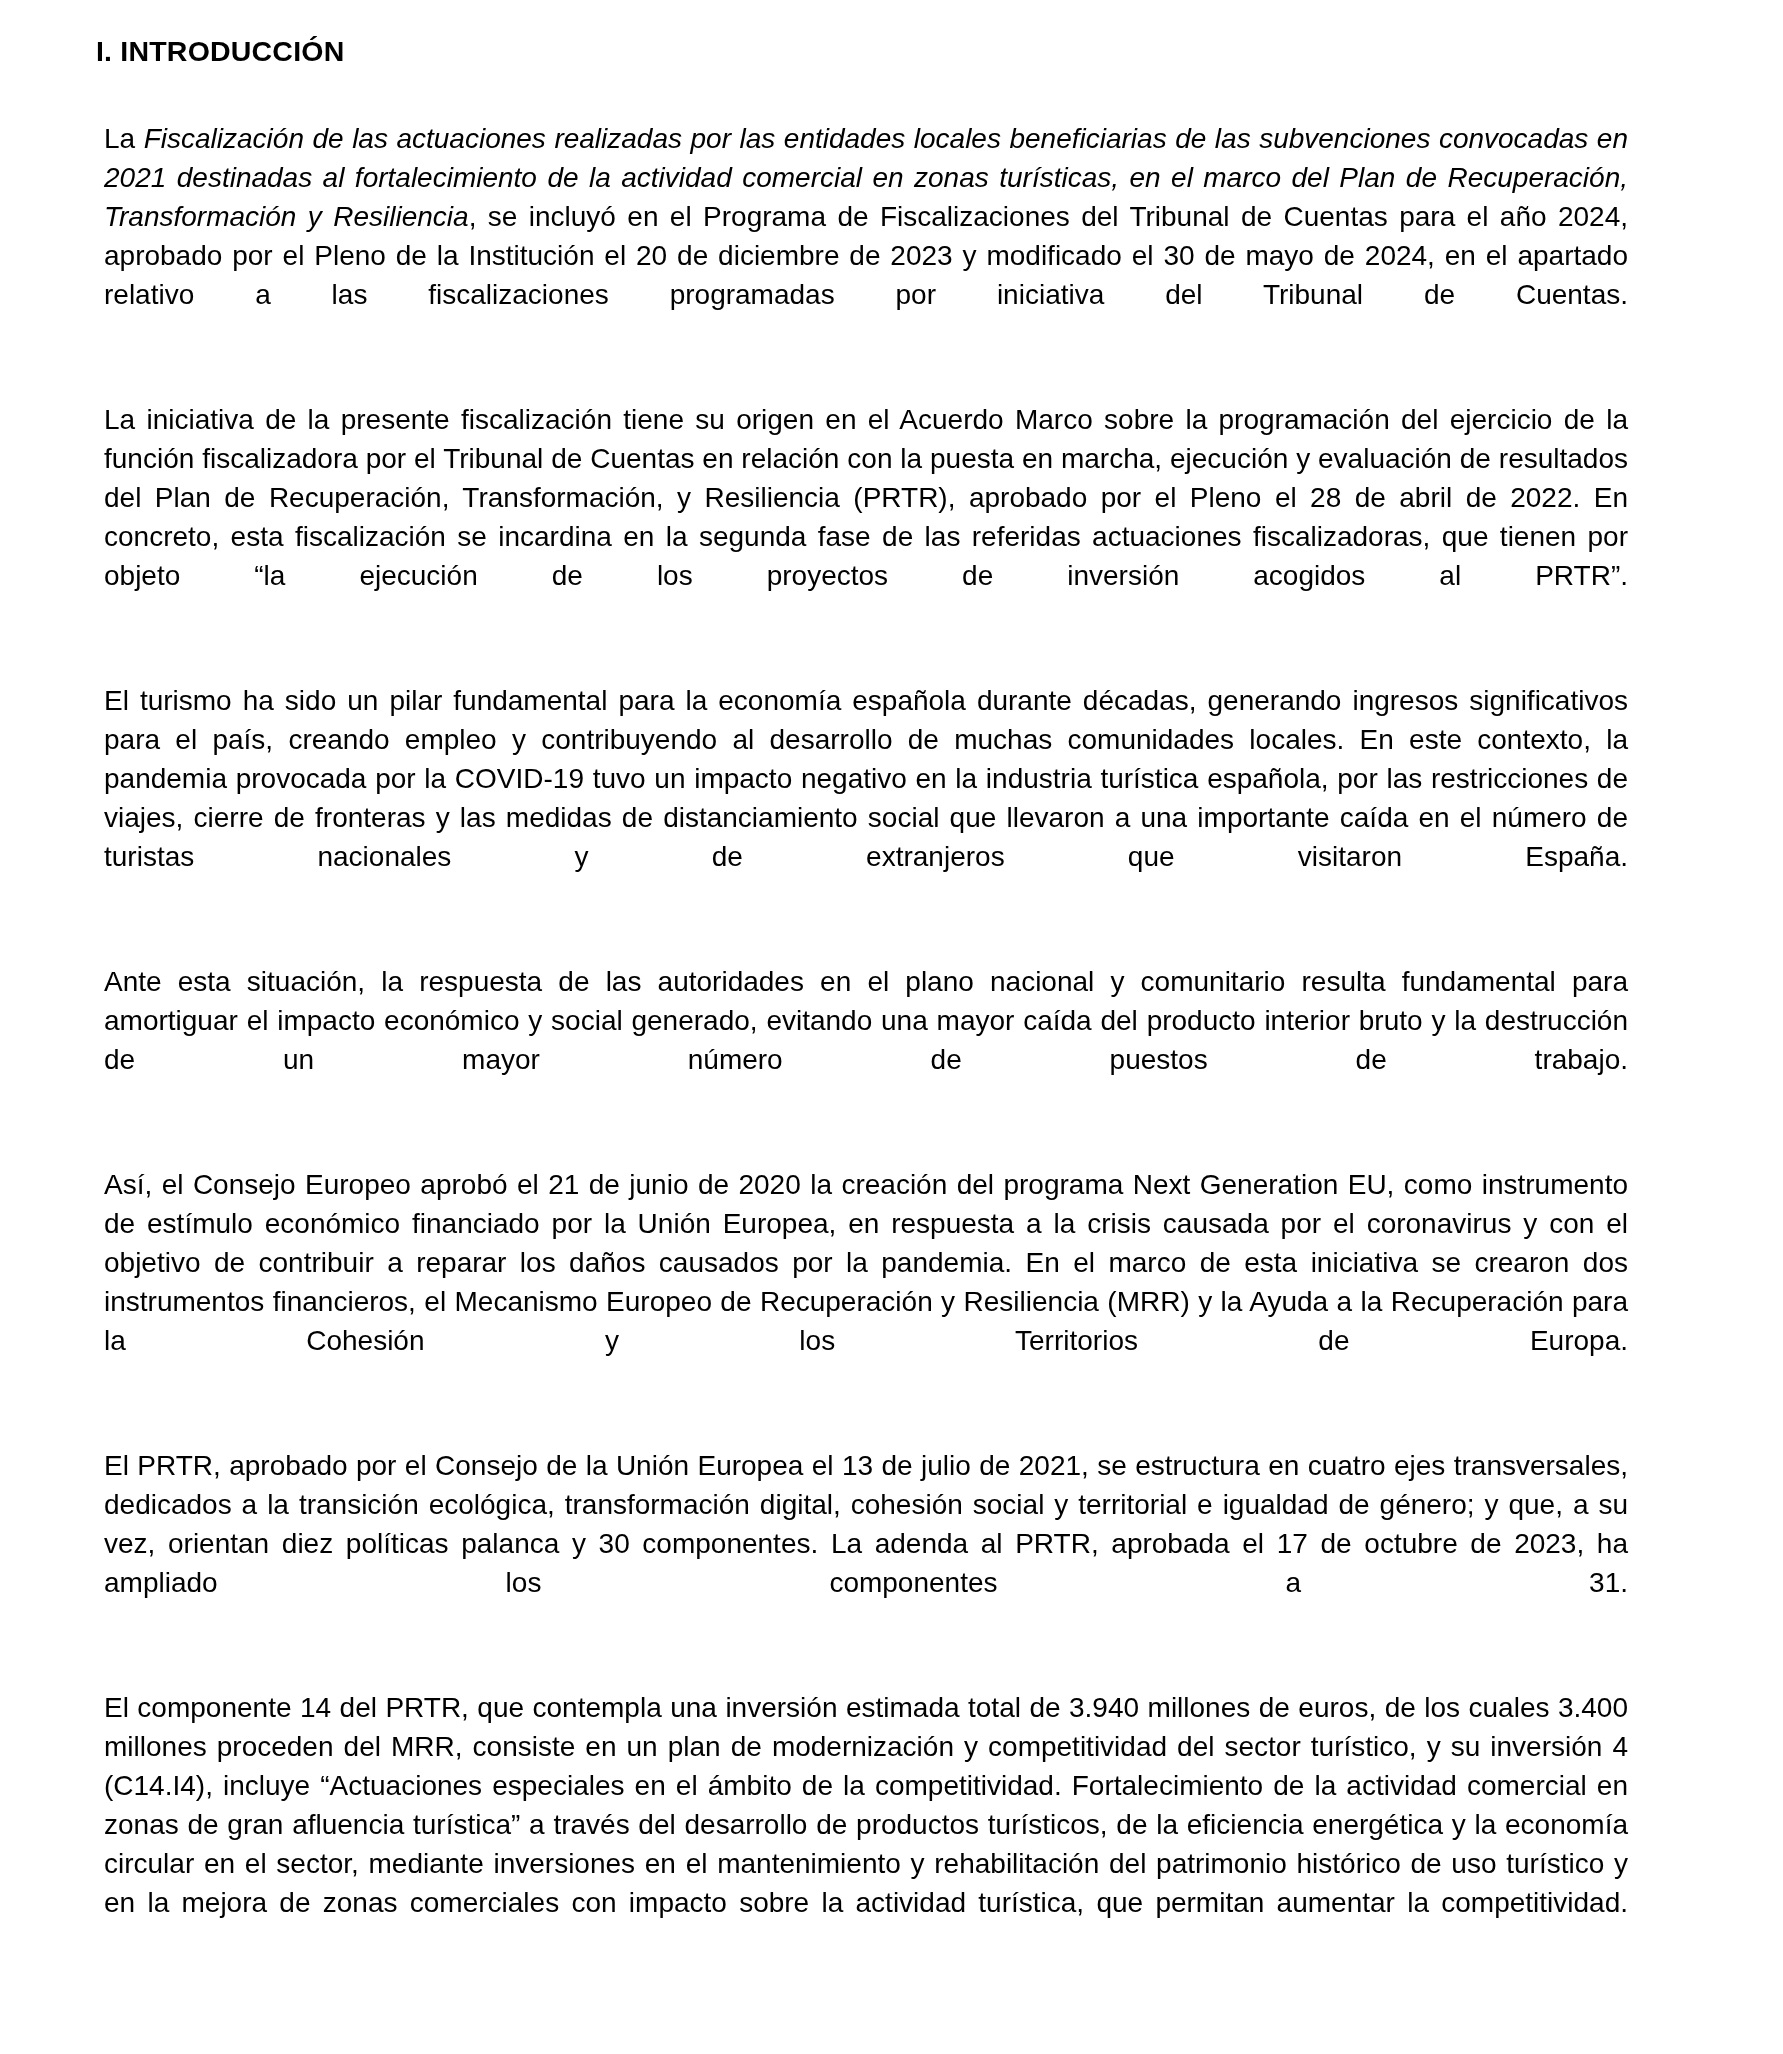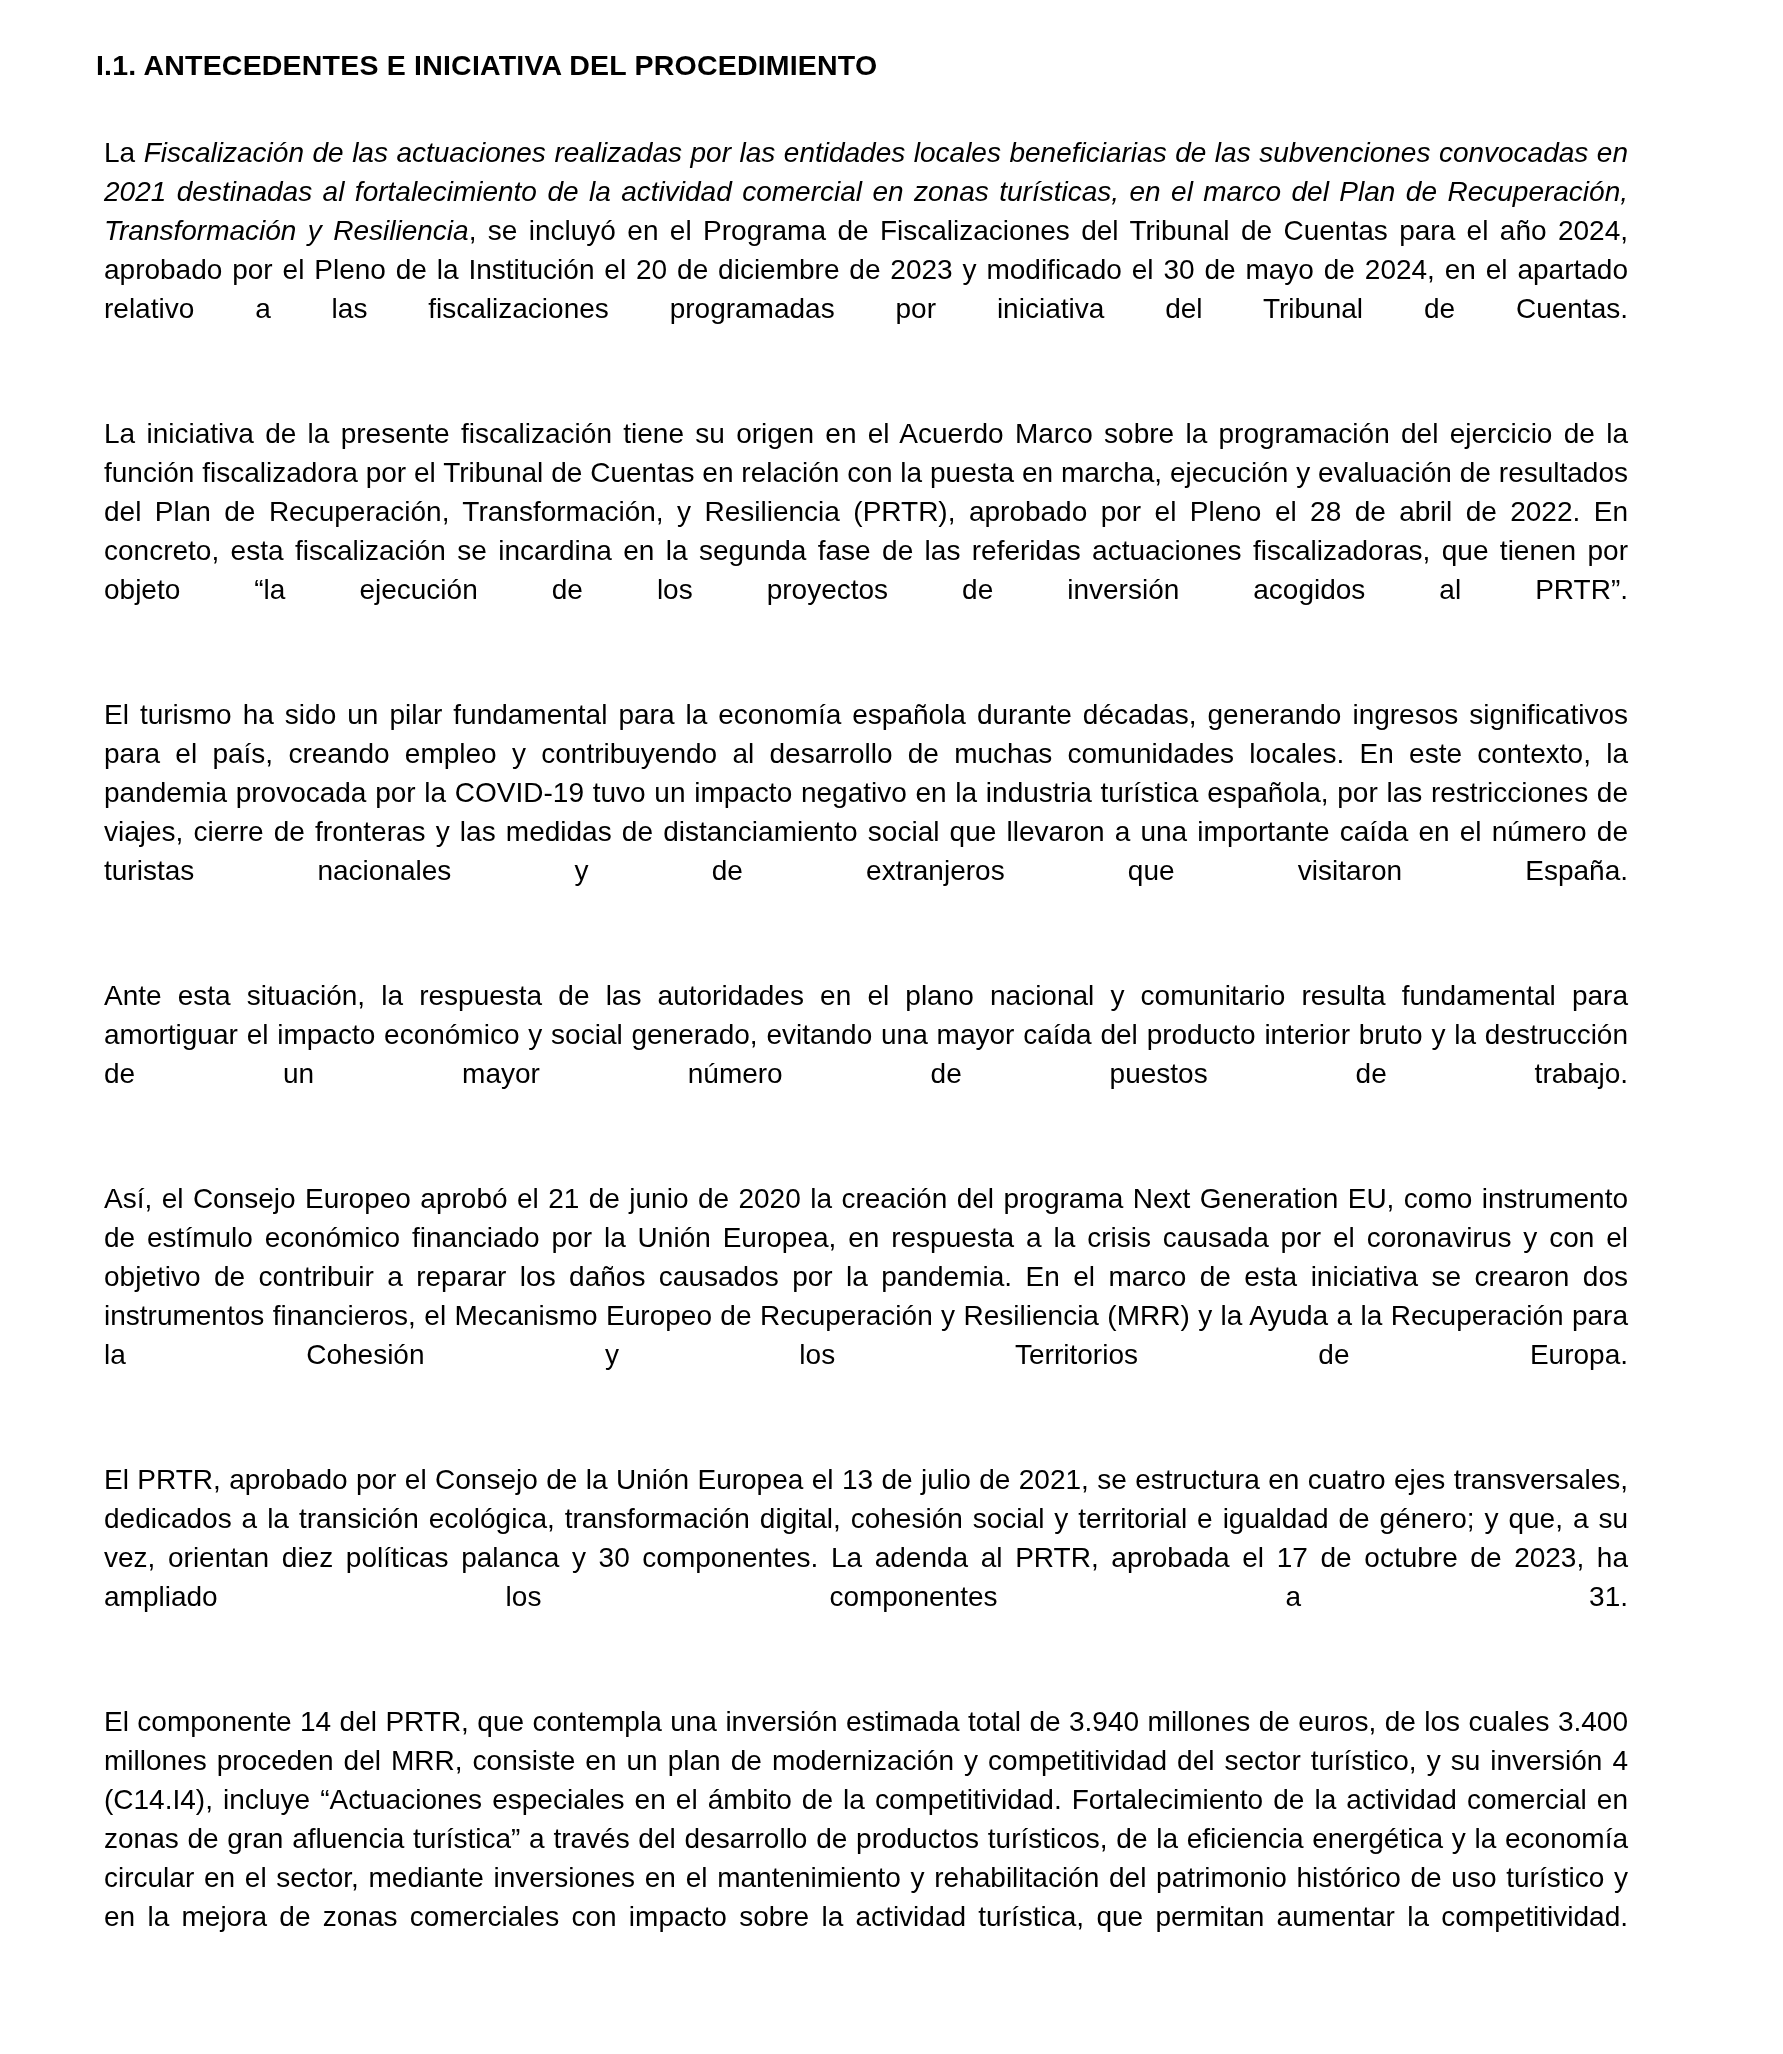--- a/index.html
+++ b/index.html
@@ -66,22 +66,22 @@
     display: inline-block;
     width: 100%;
   }
 </style>
 </head>
 <body>
 
 <div class="page">
   <div class="content">
 
+    <h1 class="doc-heading">I. INTRODUCCIÓN</h1>
 
-    <h2 class="doc-subheading">I.1. ANTECEDENTES E INICIATIVA DEL PROCEDIMIENTO</h2>
 
     <p class="body-par"><span>La </span><span class="it">Fiscalización de las actuaciones realizadas por las entidades locales beneficiarias de las subvenciones convocadas en 2021 destinadas al fortalecimiento de la actividad comercial en zonas turísticas, en el marco del Plan de Recuperación, Transformación y Resiliencia</span><span>, se incluyó en el Programa de Fiscalizaciones del Tribunal de Cuentas para el año 2024, aprobado por el Pleno de la Institución el 20 de diciembre de 2023 y modificado el 30 de mayo de 2024, en el apartado relativo a las fiscalizaciones programadas por iniciativa del Tribunal de Cuentas.</span></p>
     <p class="body-par"><span>La iniciativa de la presente fiscalización tiene su origen en el Acuerdo Marco sobre la programación del ejercicio de la función fiscalizadora por el Tribunal de Cuentas en relación con la puesta en marcha, ejecución y evaluación de resultados del Plan de Recuperación, Transformación, y Resiliencia (PRTR), aprobado por el Pleno el 28 de abril de 2022. En concreto, esta fiscalización se incardina en la segunda fase de las referidas actuaciones fiscalizadoras, que tienen por objeto “la ejecución de los proyectos de inversión acogidos al PRTR”.</span></p>
     <p class="body-par"><span>El turismo ha sido un pilar fundamental para la economía española durante décadas, generando ingresos significativos para el país, creando empleo y contribuyendo al desarrollo de muchas comunidades locales. En este contexto, la pandemia provocada por la COVID-19 tuvo un impacto negativo en la industria turística española, por las restricciones de viajes, cierre de fronteras y las medidas de distanciamiento social que llevaron a una importante caída en el número de turistas nacionales y de extranjeros que visitaron España.</span></p>
     <p class="body-par"><span>Ante esta situación, la respuesta de las autoridades en el plano nacional y comunitario resulta fundamental para amortiguar el impacto económico y social generado, evitando una mayor caída del producto interior bruto y la destrucción de un mayor número de puestos de trabajo.</span></p>
     <p class="body-par"><span>Así, el Consejo Europeo aprobó el 21 de junio de 2020 la creación del programa Next Generation EU, como instrumento de estímulo económico financiado por la Unión Europea, en respuesta a la crisis causada por el coronavirus y con el objetivo de contribuir a reparar los daños causados por la pandemia. En el marco de esta iniciativa se crearon dos instrumentos financieros, el Mecanismo Europeo de Recuperación y Resiliencia (MRR) y la Ayuda a la Recuperación para la Cohesión y los Territorios de Europa.</span></p>
     <p class="body-par"><span>El PRTR, aprobado por el Consejo de la Unión Europea el 13 de julio de 2021, se estructura en cuatro ejes transversales, dedicados a la transición ecológica, transformación digital, cohesión social y territorial e igualdad de género; y que, a su vez, orientan diez políticas palanca y 30 componentes. La adenda al PRTR, aprobada el 17 de octubre de 2023, ha ampliado los componentes a 31.</span></p>
     <p class="body-par"><span>El componente 14 del PRTR, que contempla una inversión estimada total de 3.940 millones de euros, de los cuales 3.400 millones proceden del MRR, consiste en un plan de modernización y competitividad del sector turístico, y su inversión 4 (C14.I4), incluye “Actuaciones especiales en el ámbito de la competitividad. Fortalecimiento de la actividad comercial en zonas de gran afluencia turística” a través del desarrollo de productos turísticos, de la eficiencia energética y la economía circular en el sector, mediante inversiones en el mantenimiento y rehabilitación del patrimonio histórico de uso turístico y en la mejora de zonas comerciales con impacto sobre la actividad turística, que permitan aumentar la competitividad.</span></p>
 
   </div>

